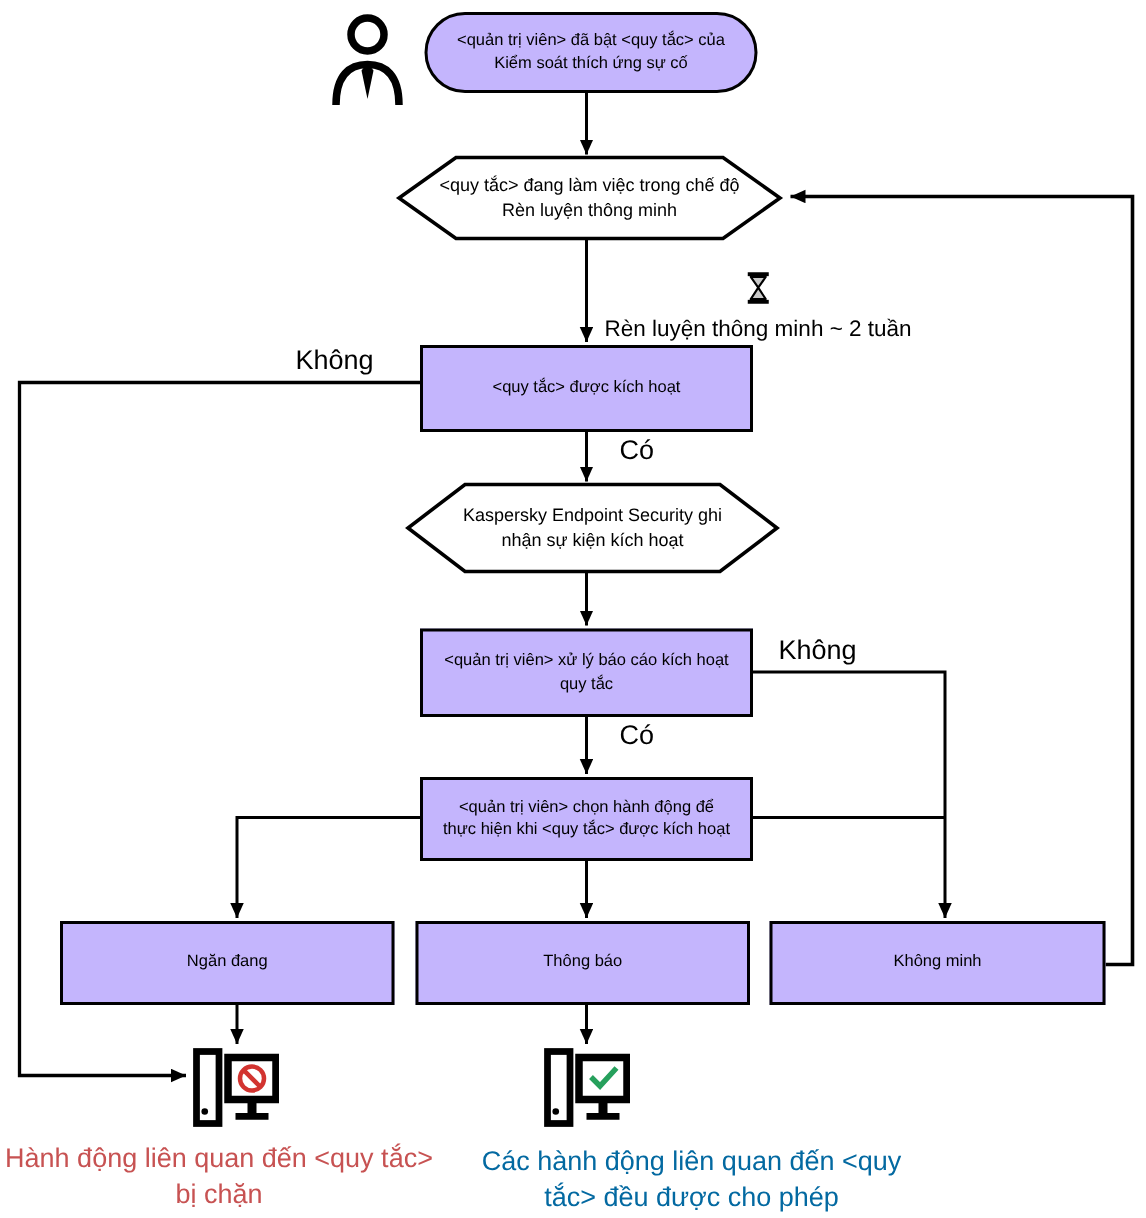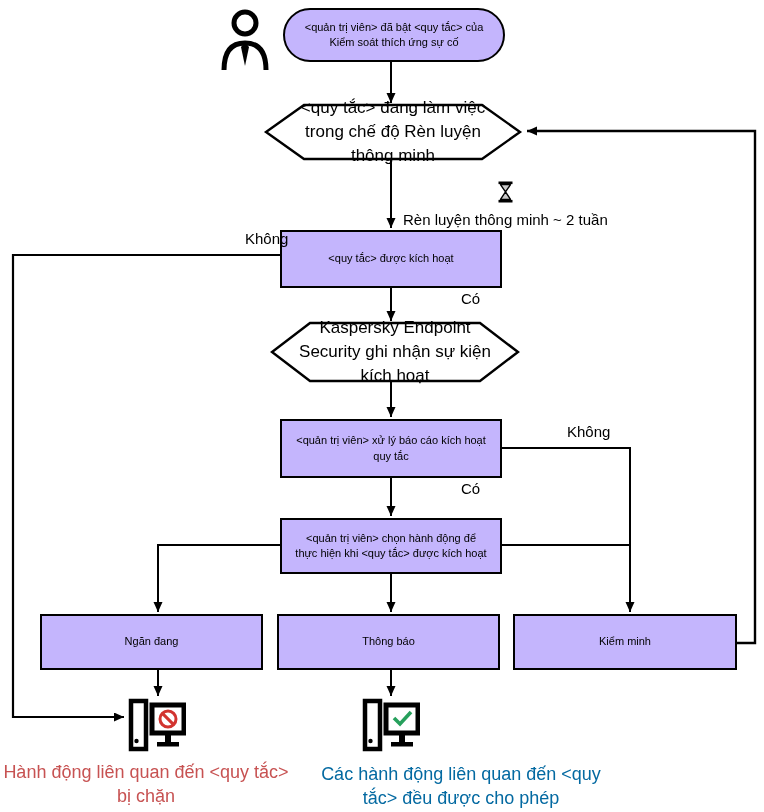--- a/index.html
+++ b/index.html
@@ -9,23 +9,23 @@
   }
   .wires{position:absolute;left:0;top:0;width:764px;height:812px;pointer-events:none;}
   .node{
     position:absolute;box-sizing:border-box;border:2px solid #000;background:#c4b5fd;
     display:flex;align-items:center;justify-content:center;text-align:center;
     font-size:11px;line-height:1.4;padding:3px 12px;
   }
   .stadium{border-radius:28px;}
   .hexText{
     position:absolute;box-sizing:border-box;display:flex;align-items:center;justify-content:center;
-    text-align:center;font-size:17px;line-height:1.4;background:transparent;
+    text-align:center;font-size:12px;line-height:1.4;background:transparent;
   }
-  .lbl{position:absolute;font-size:15px;white-space:nowrap;margin-left:48px;}
+  .lbl{position:absolute;font-size:18px;white-space:nowrap;}
   .training{position:absolute;display:flex;align-items:center;gap:8px;font-size:15px;white-space:nowrap;flex-direction:column;}
   .caption{position:absolute;font-size:18px;line-height:1.35;text-align:center;}
   .cap-blocked{color:#c75252;}
   .cap-allowed{color:#0369a1;text-align:center;}
   .icon{position:absolute;}
 </style>
 </head>
 <body>
 
 <div class="canvas">
@@ -100,21 +100,21 @@
     <span>&lt;quản trị viên&gt; chọn hành động để thực hiện khi &lt;quy tắc&gt; được kích hoạt</span>
   </div>
 
   <div class="node" style="left:40px;top:614px;width:223px;height:56px;">
     <span>Ngăn đang</span>
   </div>
   <div class="node" style="left:277px;top:614px;width:223px;height:56px;padding-left:12px;">
     <span>Thông báo</span>
   </div>
   <div class="node" style="left:513px;top:614px;width:224px;height:56px;">
-    <span>Kiểm minh</span>
+    <span>Không minh</span>
   </div>
 
   <svg class="icon" style="left:128px;top:698px;" width="58" height="58" viewBox="0 0 58 58">
     <rect x="3" y="3" width="15" height="48" fill="#fff" stroke="#000" stroke-width="4.5"></rect>
     <circle cx="8.5" cy="43" r="2.2" fill="#000"></circle>
     <rect x="24" y="7" width="32" height="28" fill="#fff" stroke="#000" stroke-width="5"></rect>
     <rect x="37" y="35" width="6" height="9" fill="#000"></rect>
     <rect x="29" y="44" width="22" height="4.5" fill="#000"></rect>
     <g>
       <circle cx="40" cy="21" r="8" fill="none" stroke="#d23430" stroke-width="3"></circle>

